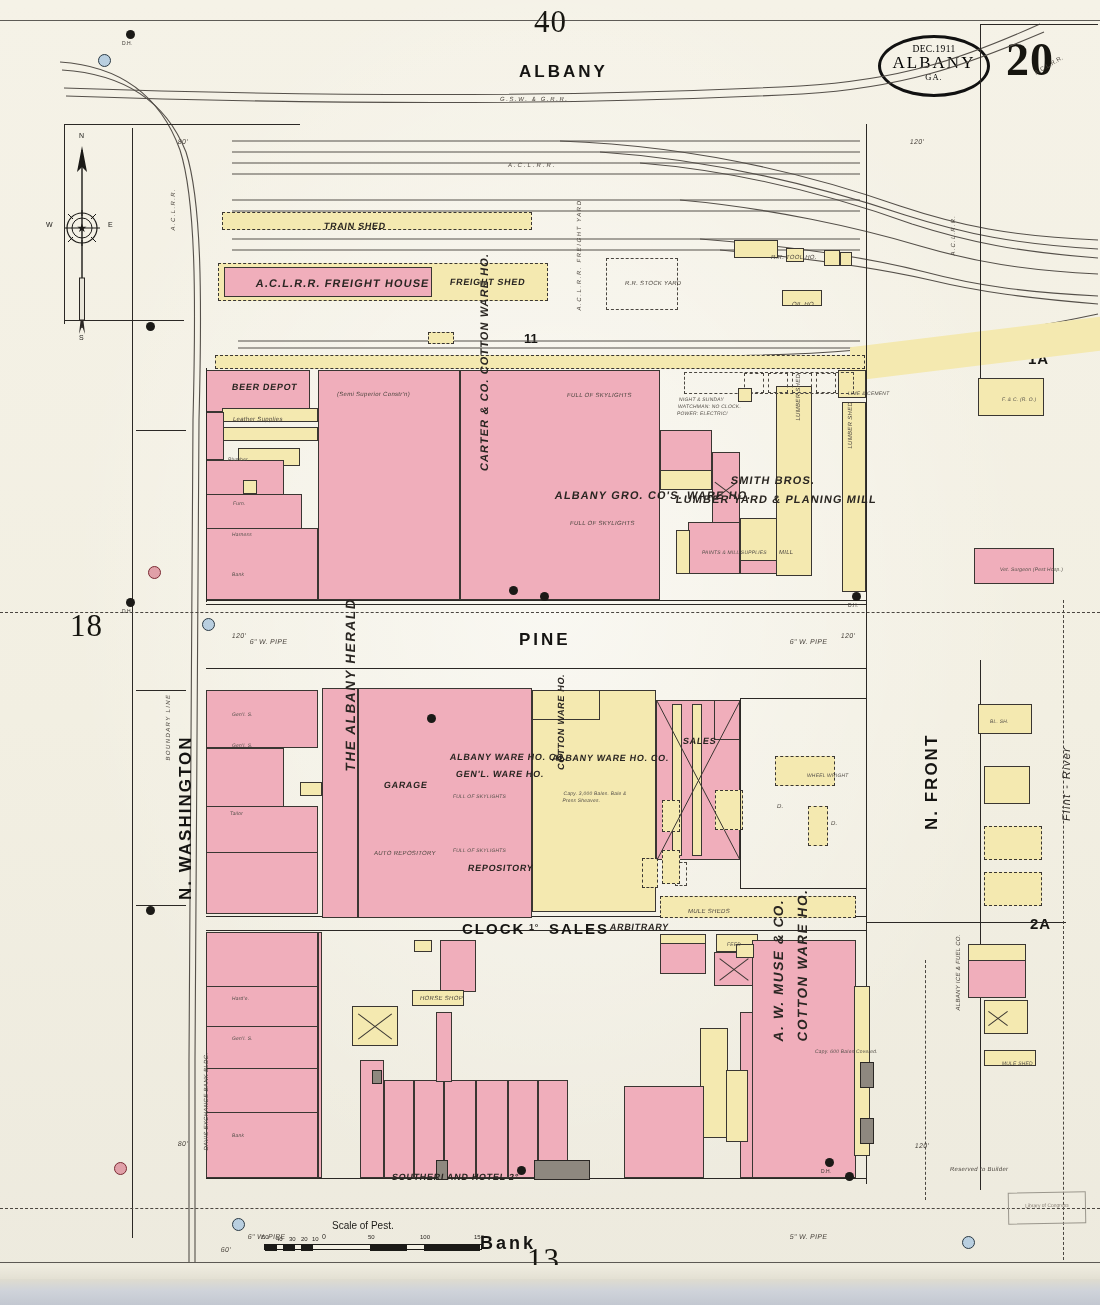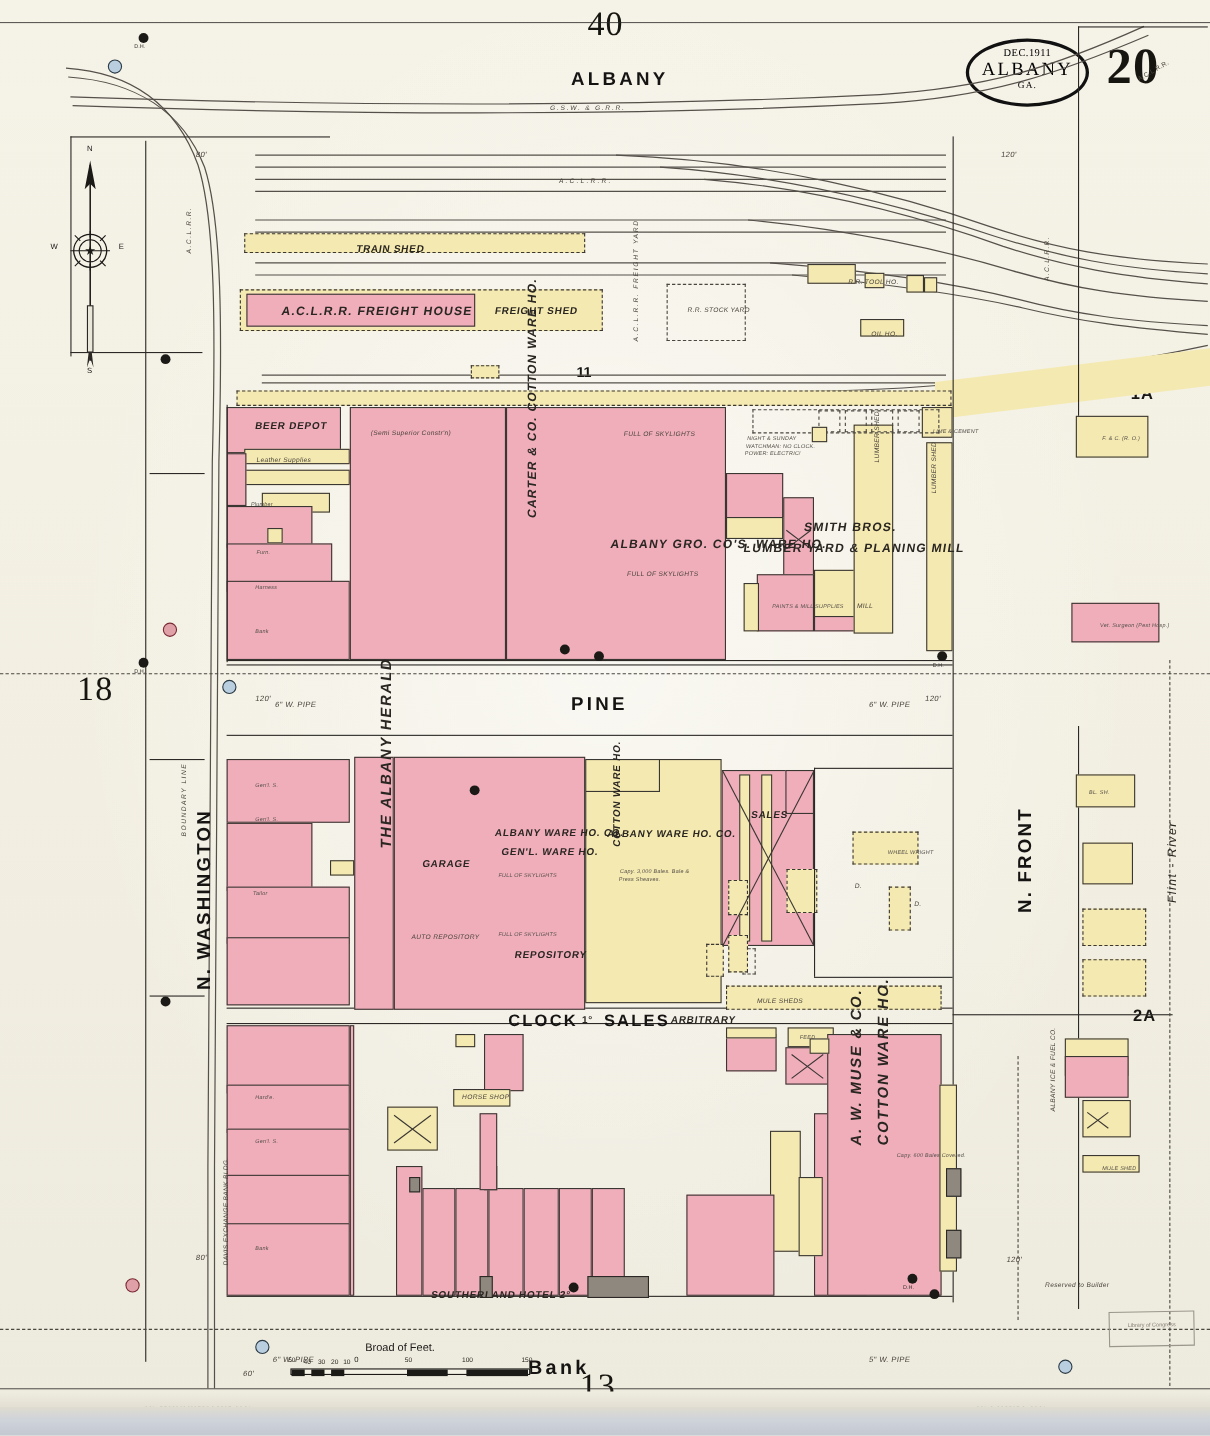--- a/index.html
+++ b/index.html
@@ -476,21 +476,21 @@
   <div class="mhlbl" style="left:821px;top:1168px;">D.H.</div>
   <div class="mh" style="left:845px;top:1172px;"></div>
   <div class="hyd" style="left:98px;top:54px;"></div>
   <div class="hyd" style="left:202px;top:618px;"></div>
   <div class="hyd" style="left:232px;top:1218px;"></div>
   <div class="hyd" style="left:962px;top:1236px;"></div>
   <div class="hydr" style="left:148px;top:566px;"></div>
   <div class="hydr" style="left:114px;top:1162px;"></div>
 
   <div id="scalebar" style="left:264px;top:1236px;width:218px;height:22px;">
-    <div class="lbl" style="left:68px;top:-16px;font-size:10px;color:#1b1a17;">Broad of Feet.</div>
+    <div class="lbl" style="left:68px;top:-16px;font-size:10px;color:#1b1a17;">Scale of Pest.</div>
     <div class="sbline" style="left:0;top:8px;width:218px;"></div>
     <div class="sbseg" style="left:1px;top:9px;width:12px;"></div>
     <div class="sbseg" style="left:19px;top:9px;width:12px;"></div>
     <div class="sbseg" style="left:37px;top:9px;width:12px;"></div>
     <div class="sbseg" style="left:106px;top:9px;width:37px;"></div>
     <div class="sbseg" style="left:160px;top:9px;width:56px;"></div>
     <div class="sbtick" style="left:-2px;top:-2px;">50</div>
     <div class="sbtick" style="left:12px;top:0px;">40</div>
     <div class="sbtick" style="left:25px;top:0px;">30</div>
     <div class="sbtick" style="left:37px;top:0px;">20</div>

